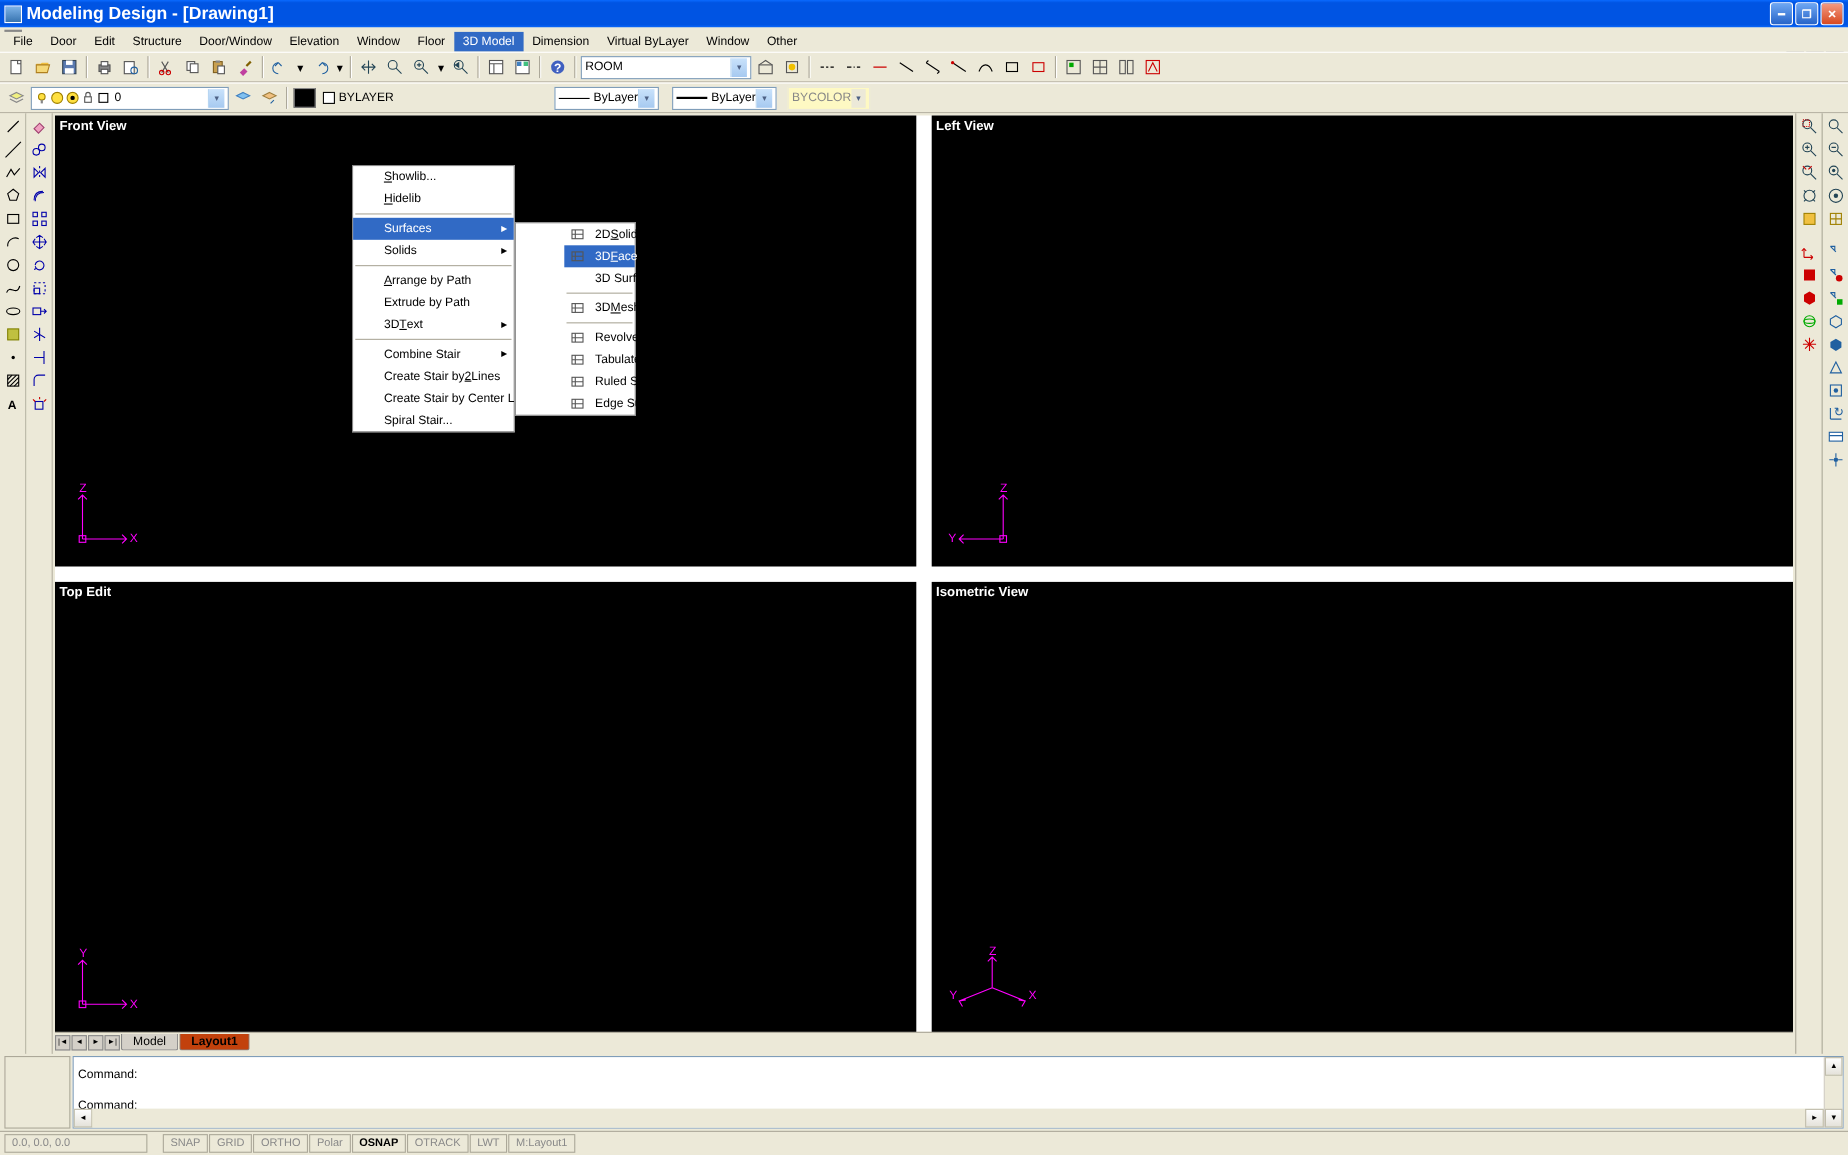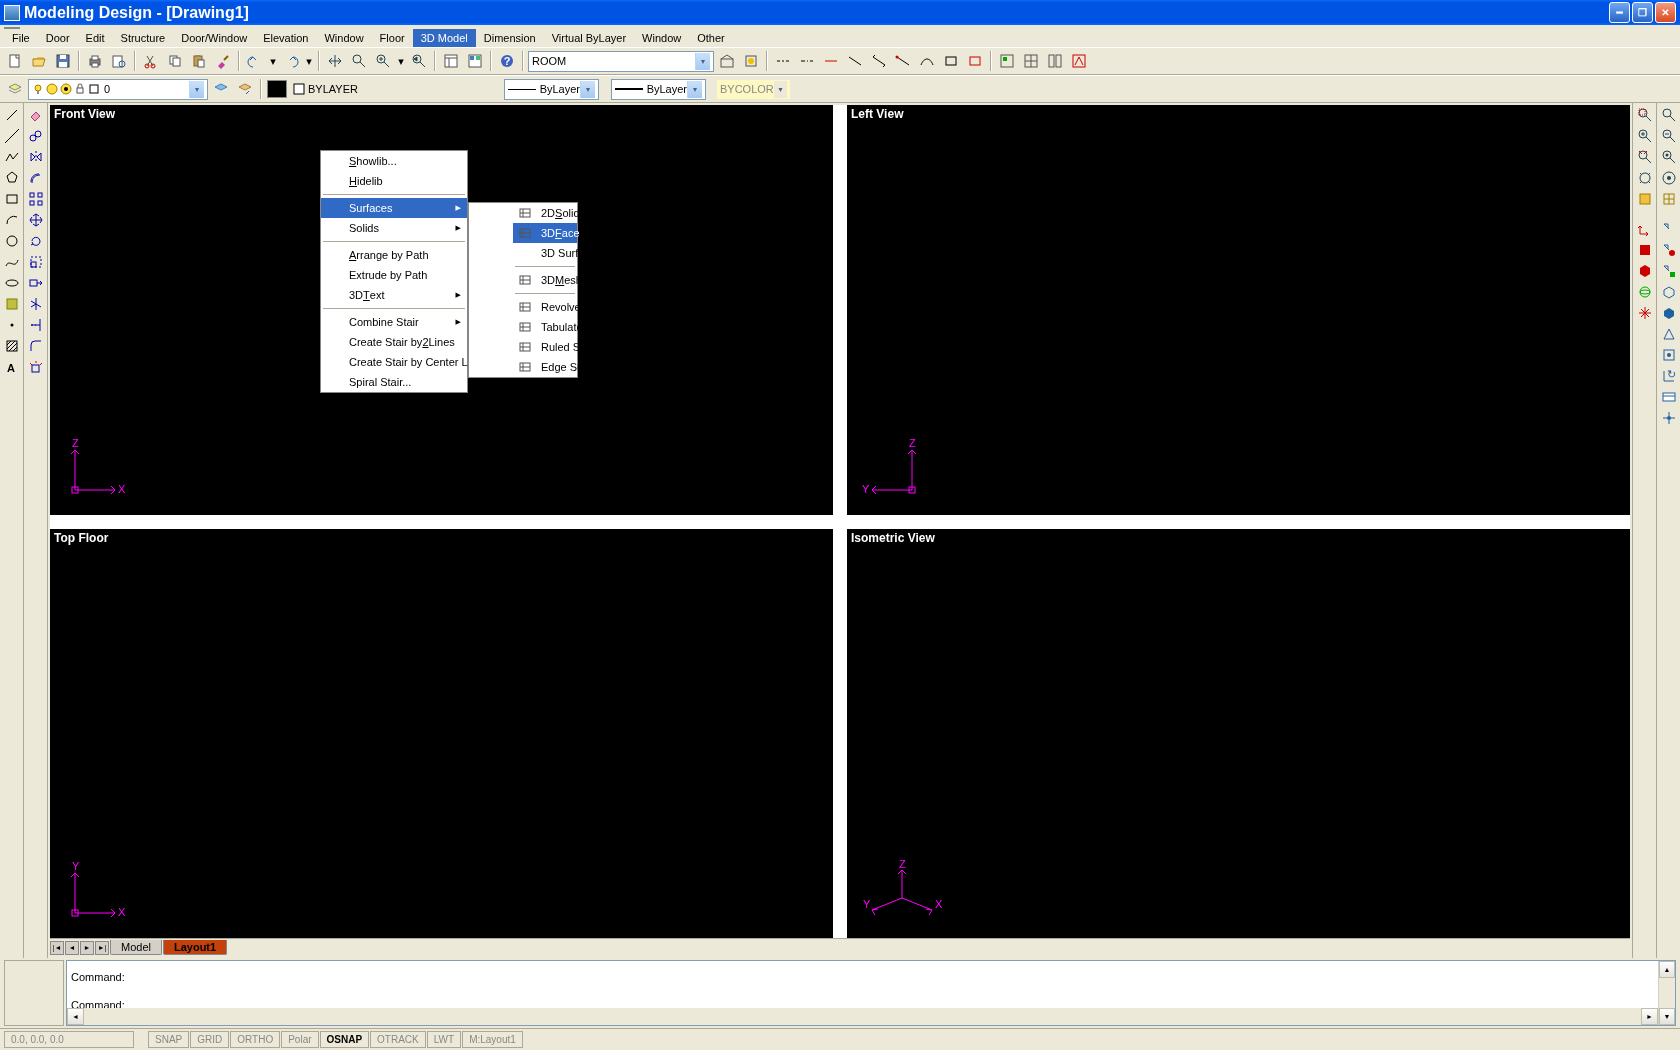--- a/index.html
+++ b/index.html
@@ -20,21 +20,21 @@
 .tbtn { width: 22px; height: 22px; display: flex; align-items: center; justify-content: center; border: 1px solid transparent; }
 .tbtn svg { width: 16px; height: 16px; }
 .sep { width: 2px; height: 20px; border-left: 1px solid #aca899; border-right: 1px solid #fff; margin: 0 2px; }
 .colorbox { width: 40px; height: 18px; background: #000; border: 1px solid #888; }
 .dropdown { height: 21px; border: 1px solid #7f9db9; background: #fff; display: flex; align-items: center; padding: 0 3px; position: relative; }
 .dropdown .arrow { width: 15px; height: 17px; background: linear-gradient(#c9e2fb,#a6c9f0); border-left: 1px solid #b8d6f2; margin-left: auto; display: flex; align-items: center; justify-content: center; }
 .arrow::after { content: "▾"; font-size: 8px; color: #4d6185; }
 .layer-dd { width: 180px; }
 .linetype-dd { width: 95px; }
 .lineweight-dd { width: 95px; }
-.room-dd { width: 186px; }
+.room-dd { width: 155px; }
 .bycolor-dd { width: 75px; background: #fef9c3; border: 1px solid #ece9d8; color: #888; }
 .layer-icons { display: flex; gap: 2px; align-items: center; }
 .mini-icon { width: 12px; height: 12px; }
 .workspace { flex: 1; display: flex; position: relative; min-height: 0; }
 .vtool { width: 24px; background: #ece9d8; border-right: 1px solid #aca899; display: flex; flex-direction: column; padding-top: 2px; gap: 1px; align-items: center; }
 .vtool.right { border-right: none; border-left: 1px solid #aca899; }
 .vbtn { width: 20px; height: 20px; display: flex; align-items: center; justify-content: center; border: 1px solid transparent; }
 .vbtn svg { width: 16px; height: 16px; }
 .vsep { height: 8px; width: 100%; }
 .viewports-wrap { flex: 1; display: flex; flex-direction: column; background: #ece9d8; padding: 2px; min-width: 0; }
@@ -552,21 +552,21 @@
         <div class="vp-title">Left View</div>
         <svg class="ucs" style="left:10px;bottom:10px;" width="70" height="70" viewBox="0 0 70 70">
           <path d="M55 55 h-40 m4 -4 l-4 4 4 4" stroke-width="1"></path>
           <path d="M55 55 v-40 m-4 4 l4 -4 4 4" stroke-width="1"></path>
           <rect x="52" y="52" width="6" height="6"></rect>
           <text x="5" y="58">Y</text>
             <text x="52" y="12">Z</text>
         </svg>
       </div>
       <div class="vp">
-        <div class="vp-title">Top Floor</div>
+        <div class="vp-title">Top Edit</div>
         <svg class="ucs" style="left:10px;bottom:10px;" width="70" height="70" viewBox="0 0 70 70">
           <path d="M15 55 h40 m-4 -4 l4 4 -4 4" stroke-width="1"></path>
           <path d="M15 55 v-40 m-4 4 l4 -4 4 4" stroke-width="1"></path>
           <rect x="12" y="52" width="6" height="6"></rect>
           <text x="58" y="58">X</text>
             <text x="12" y="12">Y</text>
         </svg>
       </div>
       <div class="vp">
         <div class="vp-title">Isometric View</div>

